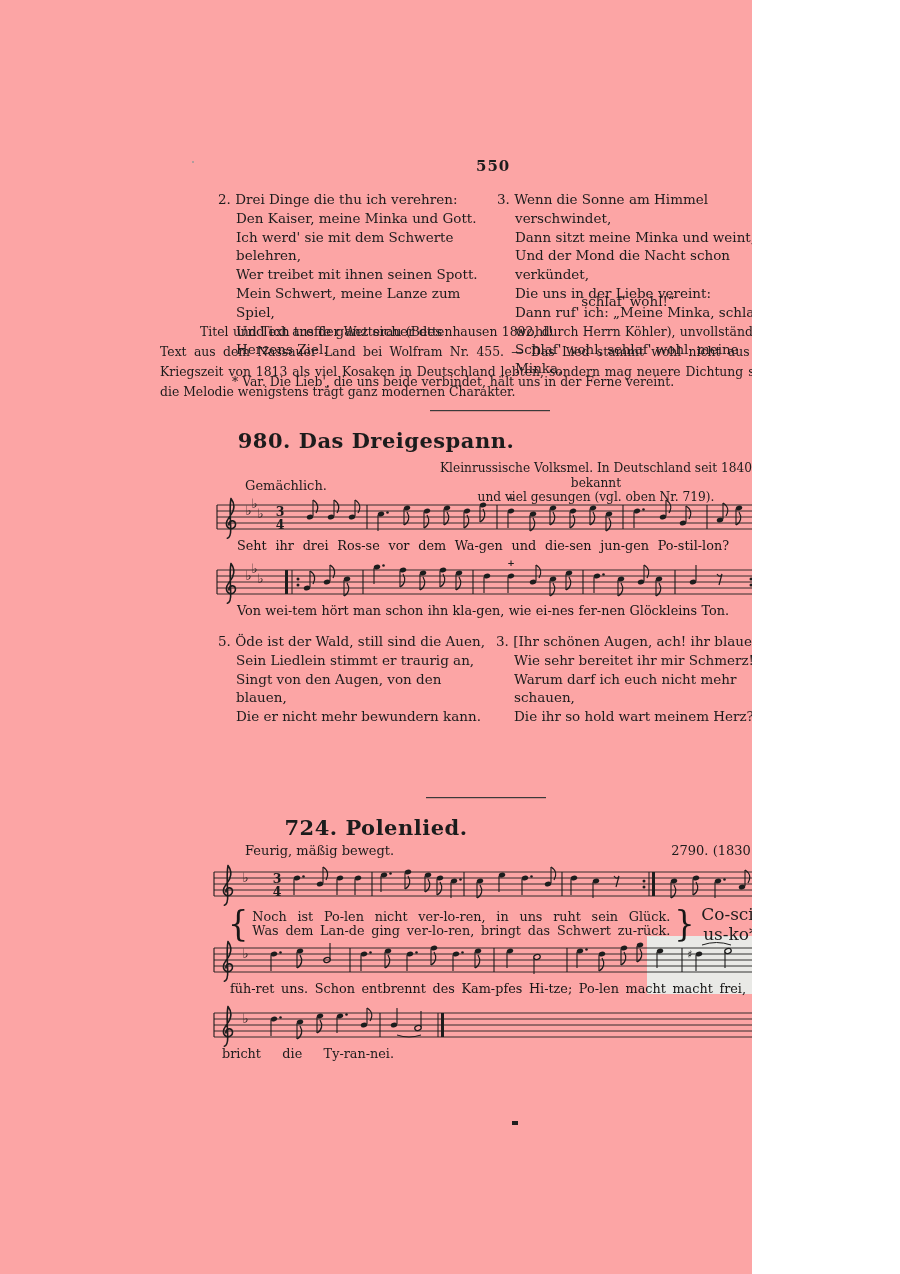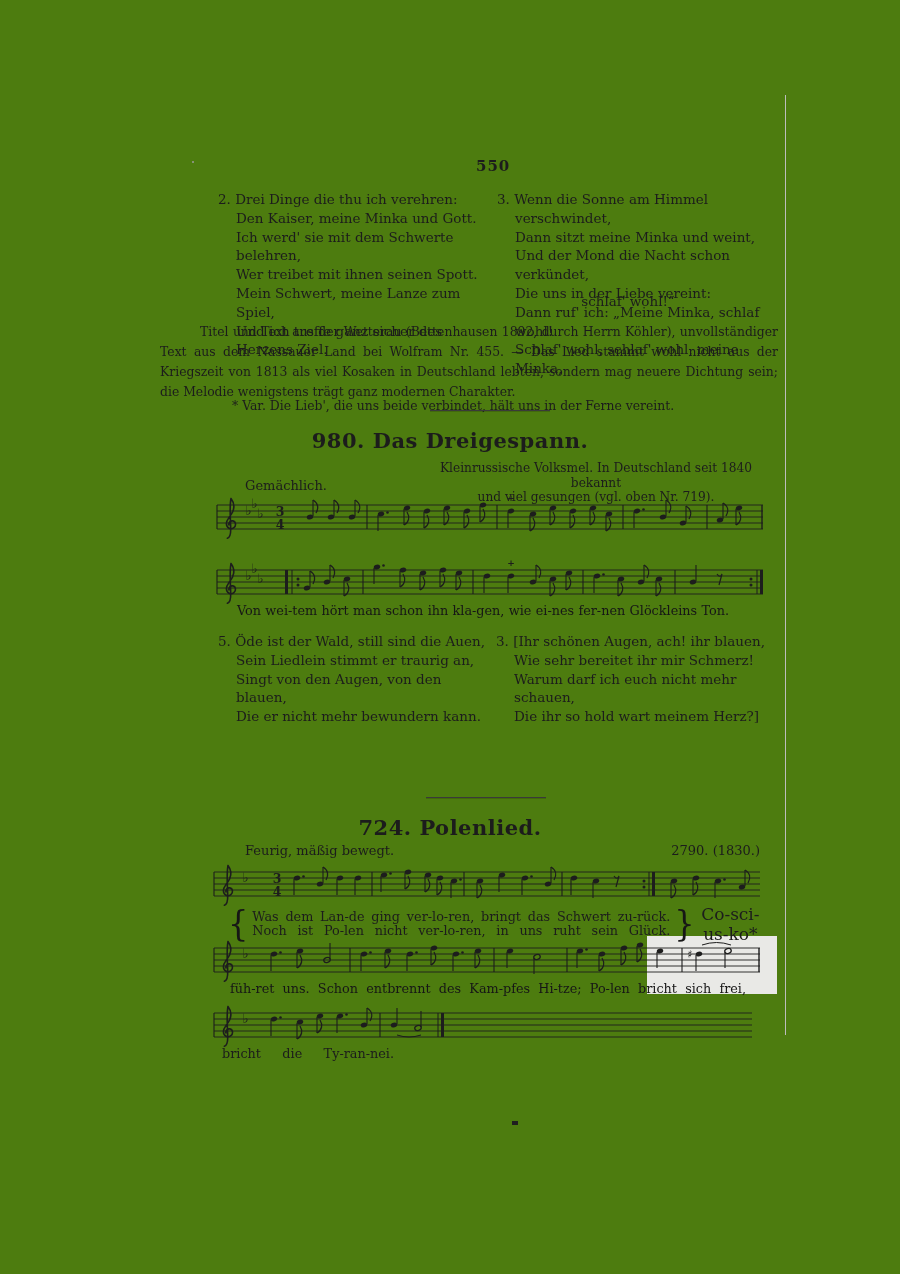--- a/index.html
+++ b/index.html
@@ -1,17 +1,17 @@
 <!DOCTYPE html>
 <html><head>
 <meta charset="utf-8">
 <style>
   html,body{margin:0;padding:0;background:#ffffff;}
   .page{
-    position:relative;width:900px;height:1274px;background:#4d7c0f;
+    position:relative;width:752px;height:1274px;background:#fca5a5;
     font-family:"DejaVu Serif", serif;color:#1c1c1c;overflow:hidden;
   }
   .abs{position:absolute;}
   .pagenum{font-weight:bold;font-size:15px;letter-spacing:1px;}
   .verse{font-size:13.5px;line-height:18.8px;white-space:pre-line;
          padding-left:18px;text-indent:-18px;}
   .verse-right-last{font-size:13.5px;text-align:center;}
   .footnote{font-size:12.4px;line-height:20px;text-align:justify;text-indent:40px;}
   .varnote{font-size:12.4px;}
   .divider{height:1px;background:#3a3a3a;box-shadow:0 1px 0 rgba(0,0,0,.15);}
@@ -54,21 +54,21 @@
 Und ich treffe ganz sicher des Herzens Ziel.</div>
   <div class="abs verse" style="left:497px;top:190px;width:264px;">3. Wenn die Sonne am Himmel verschwindet,
 Dann sitzt meine Minka und weint,
 Und der Mond die Nacht schon verkündet,
 Die uns in der Liebe vereint:
 Dann ruf' ich: „Meine Minka, schlaf wohl!
 Schlaf' wohl, schlaf' wohl, meine Minka,</div>
   <div class="abs verse-right-last" style="left:497px;top:293px;width:262px;">schlaf' wohl!“</div>
 
   <div class="abs footnote" style="left:160px;top:322px;width:618px;">Titel und Text aus der Wetterau (Bettenhausen 1892, durch Herrn Köhler), unvollständiger Text aus dem Nassauer Land bei Wolfram Nr. 455. — Das Lied stammt wohl nicht aus der Kriegszeit von 1813 als viel Kosaken in Deutschland lebten, sondern mag neuere Dichtung sein; die Melodie wenigstens trägt ganz modernen Charakter.</div>
-  <div class="abs varnote" style="left:232px;top:398px;">* Var. Die Lieb', die uns beide verbindet, hält uns in der Ferne vereint.</div>
+  <div class="abs varnote" style="left:232px;top:374px;">* Var. Die Lieb', die uns beide verbindet, hält uns in der Ferne vereint.</div>
 
   <div class="abs divider" style="left:430px;top:410px;width:120px;"></div>
 
   <div class="abs songtitle" style="left:0px;top:428px;">980. Das Dreigespann.</div>
   <div class="abs source" style="left:437px;top:461px;width:318px;">Kleinrussische Volksmel. In Deutschland seit 1840 bekannt
 und viel gesungen (vgl. oben Nr. 719).</div>
   <div class="abs tempo" style="left:245px;top:478px;">Gemächlich.</div>
 
   <div class="staff-block" style="left:215px;top:495px;">
     <svg width="550" height="48" viewBox="0 0 550 48">
@@ -143,20 +143,21 @@
         <line x1="471" y1="27" x2="471" y2="11" stroke="#1d1d1d" stroke-width="1.1"></line>
         <path d="M471 11 C 476 14, 477 19, 474 24" fill="none" stroke="#1d1d1d" stroke-width="1.3"></path>
         <ellipse cx="505" cy="25" rx="3.3" ry="2.4" transform="rotate(-18 505 25)" fill="#1d1d1d" stroke="#1d1d1d" stroke-width="0"></ellipse>
         <line x1="508" y1="24" x2="508" y2="8" stroke="#1d1d1d" stroke-width="1.1"></line>
         <path d="M508 8 C 513 11, 514 16, 511 21" fill="none" stroke="#1d1d1d" stroke-width="1.3"></path>
         <ellipse cx="524" cy="13" rx="3.3" ry="2.4" transform="rotate(-18 524 13)" fill="#1d1d1d" stroke="#1d1d1d" stroke-width="0"></ellipse>
         <line x1="521" y1="14" x2="521" y2="30" stroke="#1d1d1d" stroke-width="1.1"></line>
         <path d="M521 30 C 526 27, 527 22, 524 17" fill="none" stroke="#1d1d1d" stroke-width="1.3"></path>
         <text x="296" y="6" font-size="9" font-family="DejaVu Sans, sans-serif" font-weight="bold" text-anchor="middle" fill="#1d1d1d">+</text>
       </svg>
+    <div class="lyric" style="margin:-5px 36px 0 22px;">Seht ihr drei Ros-se vor dem Wa-gen und die-sen jun-gen Po-stil-lon?</div>
   </div>
 
   <div class="staff-block" style="left:215px;top:560px;">
     <svg width="550" height="48" viewBox="0 0 550 48">
         <line x1="2" y1="10" x2="548" y2="10" stroke="#1d1d1d" stroke-width="0.9"></line>
         <line x1="2" y1="16" x2="548" y2="16" stroke="#1d1d1d" stroke-width="0.9"></line>
         <line x1="2" y1="22" x2="548" y2="22" stroke="#1d1d1d" stroke-width="0.9"></line>
         <line x1="2" y1="28" x2="548" y2="28" stroke="#1d1d1d" stroke-width="0.9"></line>
         <line x1="2" y1="34" x2="548" y2="34" stroke="#1d1d1d" stroke-width="0.9"></line>
         <line x1="2" y1="10" x2="2" y2="34" stroke="#1d1d1d" stroke-width="1.1"></line>
@@ -317,22 +318,22 @@
         <ellipse cx="506" cy="19" rx="3.3" ry="2.4" transform="rotate(-18 506 19)" fill="#1d1d1d" stroke="#1d1d1d" stroke-width="0"></ellipse>
         <line x1="503" y1="20" x2="503" y2="36" stroke="#1d1d1d" stroke-width="1.1"></line>
         <circle cx="512.5" cy="17.5" r="1.3" fill="#1d1d1d"></circle>
         <ellipse cx="530" cy="25" rx="3.3" ry="2.4" transform="rotate(-18 530 25)" fill="#1d1d1d" stroke="#1d1d1d" stroke-width="0"></ellipse>
         <line x1="533" y1="24" x2="533" y2="8" stroke="#1d1d1d" stroke-width="1.1"></line>
         <path d="M533 8 C 538 11, 539 16, 536 21" fill="none" stroke="#1d1d1d" stroke-width="1.3"></path>
       </svg>
     <div class="lyric2row" style="margin-left:12px;">
       <span class="brace">{</span>
       <div class="lyric2col">
+        <div>Noch ist Po-len nicht ver-lo-ren, in uns ruht sein Glück.</div>
         <div>Was dem Lan-de ging ver-lo-ren, bringt das Schwert zu-rück.</div>
-        <div>Noch ist Po-len nicht ver-lo-ren, in uns ruht sein Glück.</div>
       </div>
       <span class="brace">}</span>
       <div class="kword">Co-sci-us-ko*</div>
     </div>
   </div>
 
   <div class="staff-block" style="left:212px;top:938px;">
     <div class="highlight" style="left:435px;top:-2px;width:130px;height:58px;"></div>
     <svg width="550" height="48" viewBox="0 0 550 48">
         <line x1="2" y1="10" x2="548" y2="10" stroke="#1d1d1d" stroke-width="0.9"></line>
@@ -392,21 +393,21 @@
         <path d="M425 24 C 430 21, 431 16, 428 11" fill="none" stroke="#1d1d1d" stroke-width="1.3"></path>
         <ellipse cx="448" cy="13" rx="3.3" ry="2.4" transform="rotate(-18 448 13)" fill="#1d1d1d" stroke="#1d1d1d" stroke-width="0"></ellipse>
         <line x1="445" y1="14" x2="445" y2="30" stroke="#1d1d1d" stroke-width="1.1"></line>
         <ellipse cx="487" cy="16" rx="3.3" ry="2.4" transform="rotate(-18 487 16)" fill="#1d1d1d" stroke="#1d1d1d" stroke-width="0"></ellipse>
         <line x1="484" y1="17" x2="484" y2="33" stroke="#1d1d1d" stroke-width="1.1"></line>
         <ellipse cx="516" cy="13" rx="3.3" ry="2.4" transform="rotate(-18 516 13)" fill="none" stroke="#1d1d1d" stroke-width="1.3"></ellipse>
         <line x1="513" y1="14" x2="513" y2="30" stroke="#1d1d1d" stroke-width="1.1"></line>
         <text x="478" y="20" font-size="11" font-family="DejaVu Sans, sans-serif" font-weight="normal" text-anchor="middle" fill="#1d1d1d">♯</text>
         <path d="M490 7 Q 504.5 2 519 7" fill="none" stroke="#1d1d1d" stroke-width="1"></path>
       </svg>
-    <div class="lyric" style="margin:-5px 16px 0 18px;">füh-ret uns. Schon entbrennt des Kam-pfes Hi-tze; Po-len bricht sich frei,</div>
+    <div class="lyric" style="margin:-5px 16px 0 18px;">füh-ret uns. Schon entbrennt des Kam-pfes Hi-tze; Po-len macht macht frei,</div>
   </div>
 
   <div class="staff-block" style="left:212px;top:1003px;">
     <svg width="550" height="48" viewBox="0 0 550 48">
         <line x1="2" y1="10" x2="540" y2="10" stroke="#1d1d1d" stroke-width="0.9"></line>
         <line x1="2" y1="16" x2="540" y2="16" stroke="#1d1d1d" stroke-width="0.9"></line>
         <line x1="2" y1="22" x2="540" y2="22" stroke="#1d1d1d" stroke-width="0.9"></line>
         <line x1="2" y1="28" x2="540" y2="28" stroke="#1d1d1d" stroke-width="0.9"></line>
         <line x1="2" y1="34" x2="540" y2="34" stroke="#1d1d1d" stroke-width="0.9"></line>
         <line x1="2" y1="10" x2="2" y2="34" stroke="#1d1d1d" stroke-width="1.1"></line>

